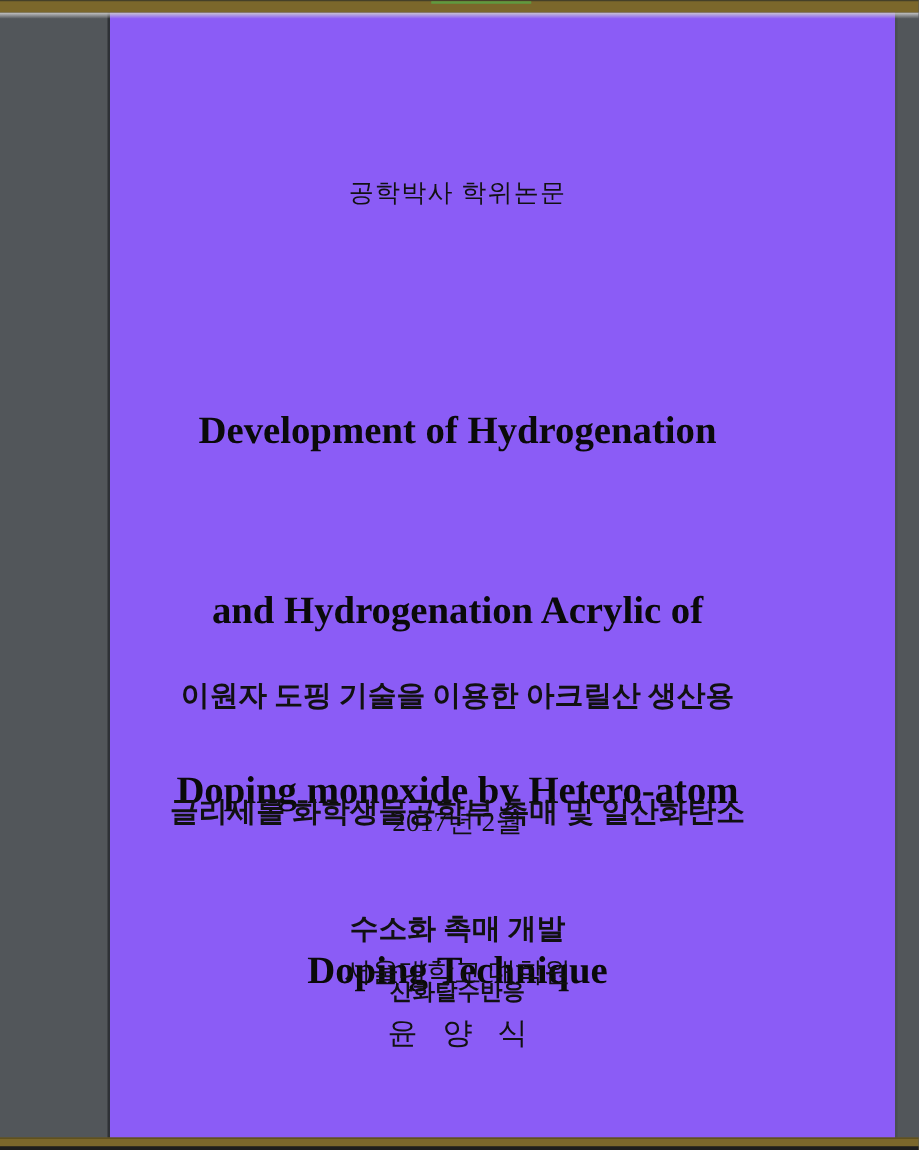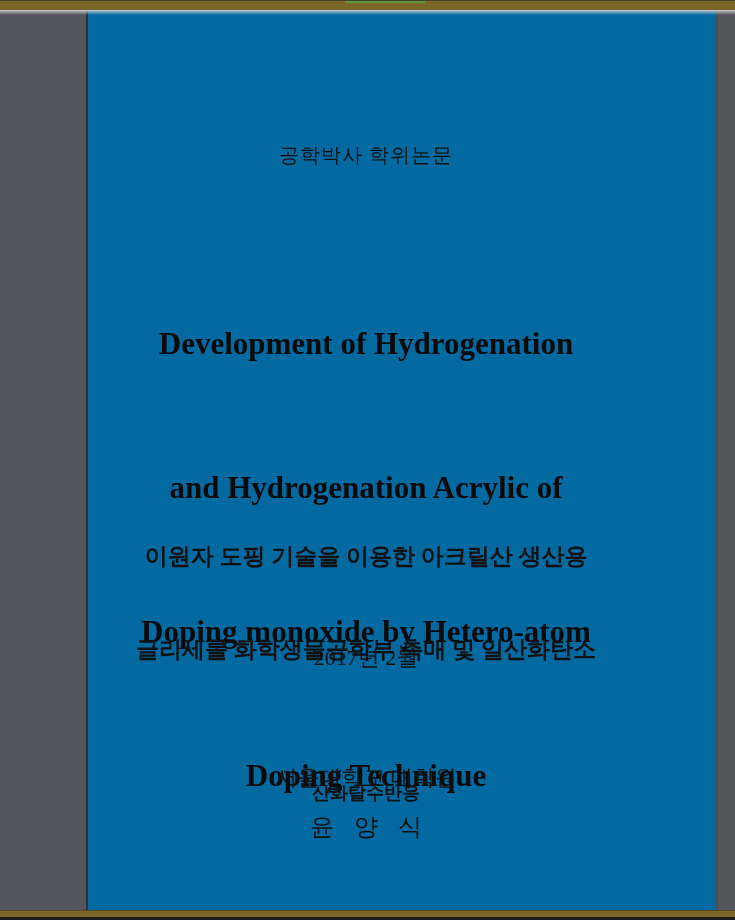--- a/index.html
+++ b/index.html
@@ -53,21 +53,21 @@
     border-bottom: 3px solid #1d1d1d;
     box-sizing: border-box;
     z-index: 4;
   }
   .page {
     position: absolute;
     left: 88px;
     top: 10px;
     width: 628px;
     height: 904px;
-    background: #0369a1;
+    background: #8b5cf6;
     box-shadow: -2px 0 0 rgba(42,46,50,0.9), 2px 0 0 rgba(60,64,68,0.35);
   }
   
   .tblock {
     position: absolute;
     left: 0;
     width: 556px;
     text-align: center;
     color: #111111;
     white-space: pre;
@@ -132,20 +132,21 @@
     <div class="tblock title">
       <div>Development of Hydrogenation</div>
       <div>and Hydrogenation Acrylic of</div>
       <div>Doping monoxide by Hetero-atom</div>
       <div>Doping Technique</div>
     </div>
 
     <div class="tblock subtitle">
       <div>이원자 도핑 기술을 이용한 아크릴산 생산용</div>
       <div>글리세롤 화학생물공학부 촉매 및 일산화탄소</div>
+      <div>수소화 촉매 개발</div>
     </div>
 
     <div class="tblock date">2017년 2월</div>
 
     <div class="tblock university">서울대학교 대학원</div>
 
     <div class="tblock department">산화탈수반응</div>
 
     <div class="tblock author">윤 양 식</div>
 

